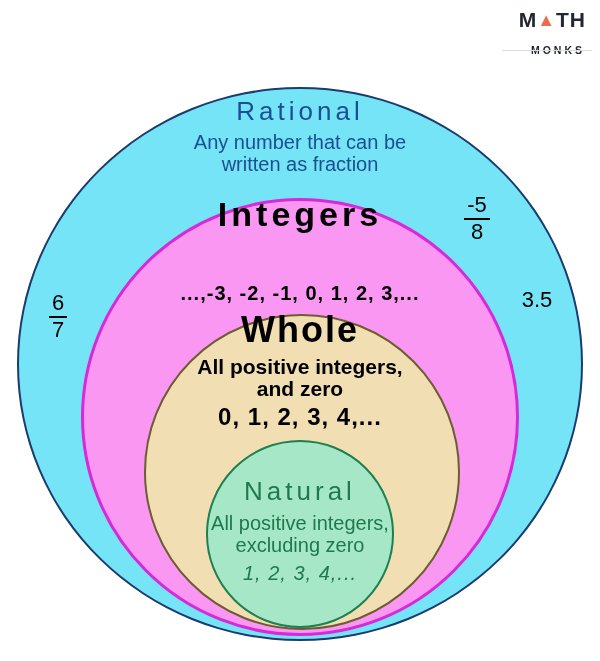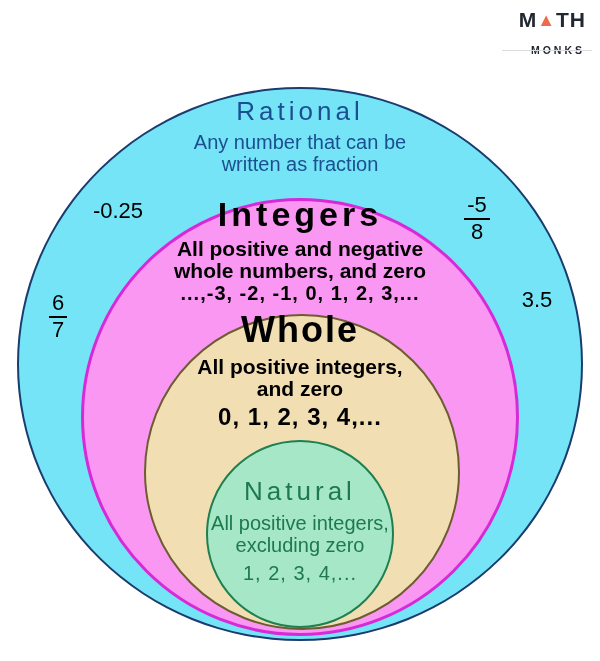--- a/index.html
+++ b/index.html
@@ -96,41 +96,36 @@
   <div class="circle whole" style="background: rgb(241, 223, 179); border-color: rgb(110, 92, 49);"></div>
   <div class="circle natural" style="background: rgb(166, 231, 199); border-color: rgb(31, 127, 80);"></div>
 
   <div class="txt rational-title" style="color: rgb(27, 79, 145);">Rational</div>
   <div class="txt rational-desc" style="color: rgb(27, 79, 145);">
     <div>Any number that can be</div>
     <div>written as fraction</div>
   </div>
 
   <div class="txt integers-title" style="color: rgb(0, 0, 0);">Integers</div>
-  <div class="txt integers-desc" style="color: rgb(0, 0, 0);">
-    <div>All positive and negative</div>
-    <div>whole numbers, and zero</div>
-  </div>
   <div class="txt integers-seq" style="color: rgb(0, 0, 0);">...,-3, -2, -1, 0, 1, 2, 3,...</div>
 
   <div class="txt whole-title" style="color: rgb(0, 0, 0);">Whole</div>
   <div class="txt whole-desc" style="color: rgb(0, 0, 0);">
     <div>All positive integers,</div>
     <div>and zero</div>
   </div>
   <div class="txt whole-seq" style="color: rgb(0, 0, 0);">0, 1, 2, 3, 4,...</div>
 
   <div class="txt natural-title" style="color: rgb(30, 122, 78);">Natural</div>
   <div class="txt natural-desc" style="color: rgb(30, 122, 78);">
     <div>All positive integers,</div>
     <div>excluding zero</div>
   </div>
-  <div class="txt natural-seq" style="color: rgb(30, 122, 78);">1, 2, 3, 4,...</div>
+  <div class="txt natural-seq" style="color: rgb(30, 122, 78); font-style: italic;">1, 2, 3, 4,...</div>
 
-  <div class="txt ex-neg-decimal" style="color: rgb(0, 0, 0);">-0.25</div>
   <div class="txt ex-pos-decimal" style="color: rgb(0, 0, 0);">3.5</div>
 
   <div class="txt ex-frac-right">
     <span class="frac">
       <span class="num">-5</span>
       <span class="den">8</span>
     </span>
   </div>
 
   <div class="txt ex-frac-left">

